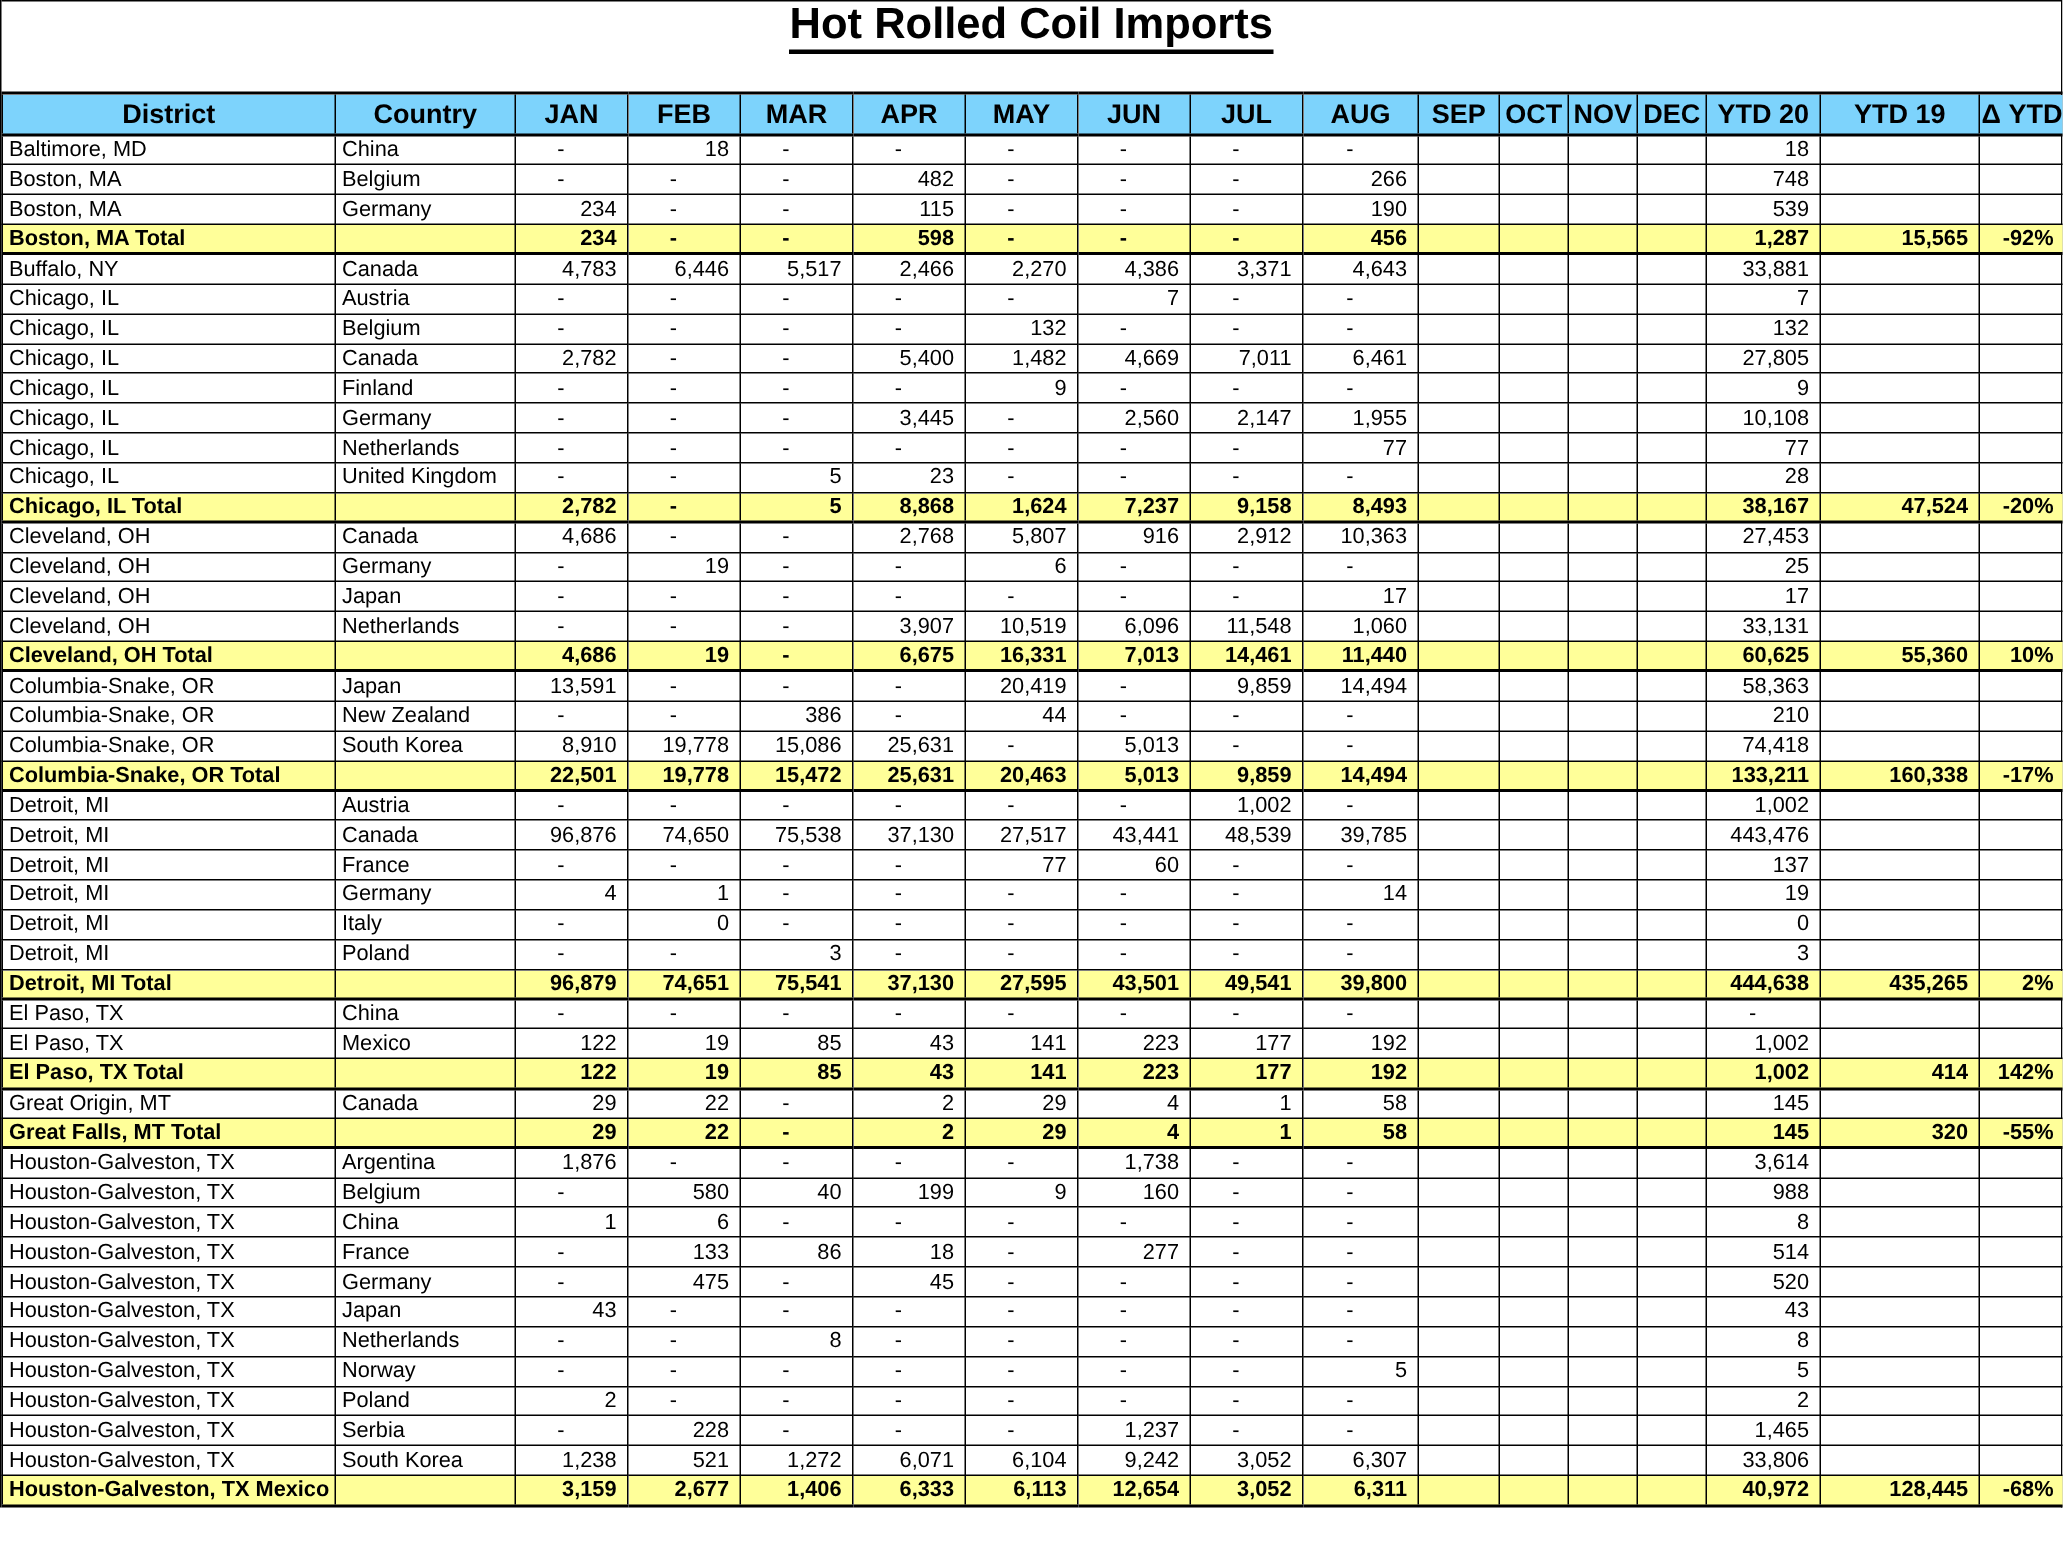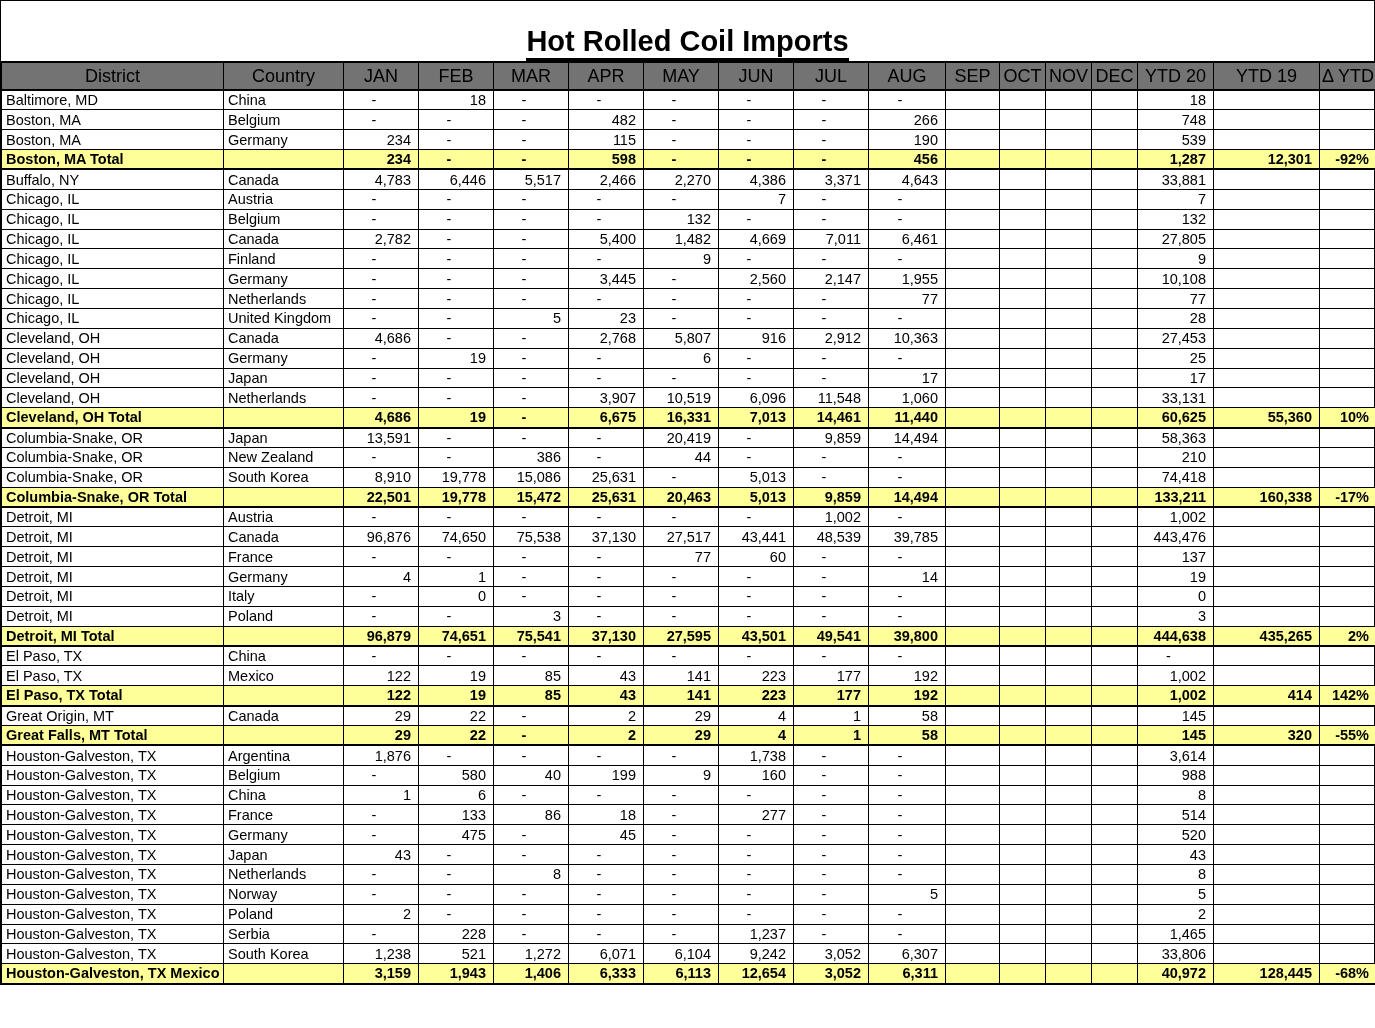--- a/index.html
+++ b/index.html
@@ -7,39 +7,39 @@
   body {
     width: 1375px; height: 1028px;
     background: #ffffff;
     font-family: "Liberation Sans", sans-serif;
     color: #000;
   }
   .sheet { width: 1375px; border-left: 1px solid #000; border-right: 1px solid #000; }
   .title-bar {
     height: 61px;
     border-top: 1px solid #000;
-    display: flex; align-items: flex-end; justify-content: center;
+    display: flex; align-items: flex-start; justify-content: center;
     font-size: 29px; font-weight: bold;
     white-space: nowrap;
   }
   .title-main { border-bottom: 3px solid #000; padding-bottom: 0px; line-height: 1.1; }
   table {
     width: 1375px;
     border-collapse: collapse;
     table-layout: fixed;
   }
   th, td {
     border: 1px solid #000;
     overflow: hidden;
     white-space: nowrap;
     padding: 0;
   }
   thead th {
-    background: #737373;
-    font-size: 18px; font-weight: normal;
+    background: #7dd3fc;
+    font-size: 18px; font-weight: bold;
     text-align: center;
     height: 28px;
     border-top: 2px solid #000;
     border-bottom: 2px solid #000;
   }
   tbody td {
     height: 19.87px;
     font-size: 14.5px;
     vertical-align: middle;
   }
@@ -168,21 +168,21 @@
           <td class="num-cell">598</td>
           <td class="dash-cell">-</td>
           <td class="dash-cell">-</td>
           <td class="dash-cell">-</td>
           <td class="num-cell">456</td>
           <td class="num-cell"></td>
           <td class="num-cell"></td>
           <td class="num-cell"></td>
           <td class="num-cell"></td>
           <td class="num-cell">1,287</td>
-          <td class="num-cell">12,301</td>
+          <td class="num-cell">15,565</td>
           <td class="num-cell">-92%</td>
         </tr>
         <tr class="detail-row">
           <td class="text-cell">Buffalo, NY</td>
           <td class="text-cell">Canada</td>
           <td class="num-cell">4,783</td>
           <td class="num-cell">6,446</td>
           <td class="num-cell">5,517</td>
           <td class="num-cell">2,466</td>
           <td class="num-cell">2,270</td>
@@ -322,20 +322,39 @@
           <td class="dash-cell">-</td>
           <td class="dash-cell">-</td>
           <td class="dash-cell">-</td>
           <td class="num-cell"></td>
           <td class="num-cell"></td>
           <td class="num-cell"></td>
           <td class="num-cell"></td>
           <td class="num-cell">28</td>
           <td class="num-cell"></td>
           <td class="num-cell"></td>
+        </tr>
+        <tr class="total-row">
+          <td class="text-cell">Chicago, IL Total</td>
+          <td class="text-cell"></td>
+          <td class="num-cell">2,782</td>
+          <td class="dash-cell">-</td>
+          <td class="num-cell">5</td>
+          <td class="num-cell">8,868</td>
+          <td class="num-cell">1,624</td>
+          <td class="num-cell">7,237</td>
+          <td class="num-cell">9,158</td>
+          <td class="num-cell">8,493</td>
+          <td class="num-cell"></td>
+          <td class="num-cell"></td>
+          <td class="num-cell"></td>
+          <td class="num-cell"></td>
+          <td class="num-cell">38,167</td>
+          <td class="num-cell">47,524</td>
+          <td class="num-cell">-20%</td>
         </tr>
         <tr class="detail-row">
           <td class="text-cell">Cleveland, OH</td>
           <td class="text-cell">Canada</td>
           <td class="num-cell">4,686</td>
           <td class="dash-cell">-</td>
           <td class="dash-cell">-</td>
           <td class="num-cell">2,768</td>
           <td class="num-cell">5,807</td>
           <td class="num-cell">916</td>
@@ -935,21 +954,21 @@
           <td class="num-cell"></td>
           <td class="num-cell"></td>
           <td class="num-cell">33,806</td>
           <td class="num-cell"></td>
           <td class="num-cell"></td>
         </tr>
         <tr class="total-row">
           <td class="text-cell">Houston-Galveston, TX Mexico</td>
           <td class="text-cell"></td>
           <td class="num-cell">3,159</td>
-          <td class="num-cell">1,943</td>
+          <td class="num-cell">2,677</td>
           <td class="num-cell">1,406</td>
           <td class="num-cell">6,333</td>
           <td class="num-cell">6,113</td>
           <td class="num-cell">12,654</td>
           <td class="num-cell">3,052</td>
           <td class="num-cell">6,311</td>
           <td class="num-cell"></td>
           <td class="num-cell"></td>
           <td class="num-cell"></td>
           <td class="num-cell"></td>

